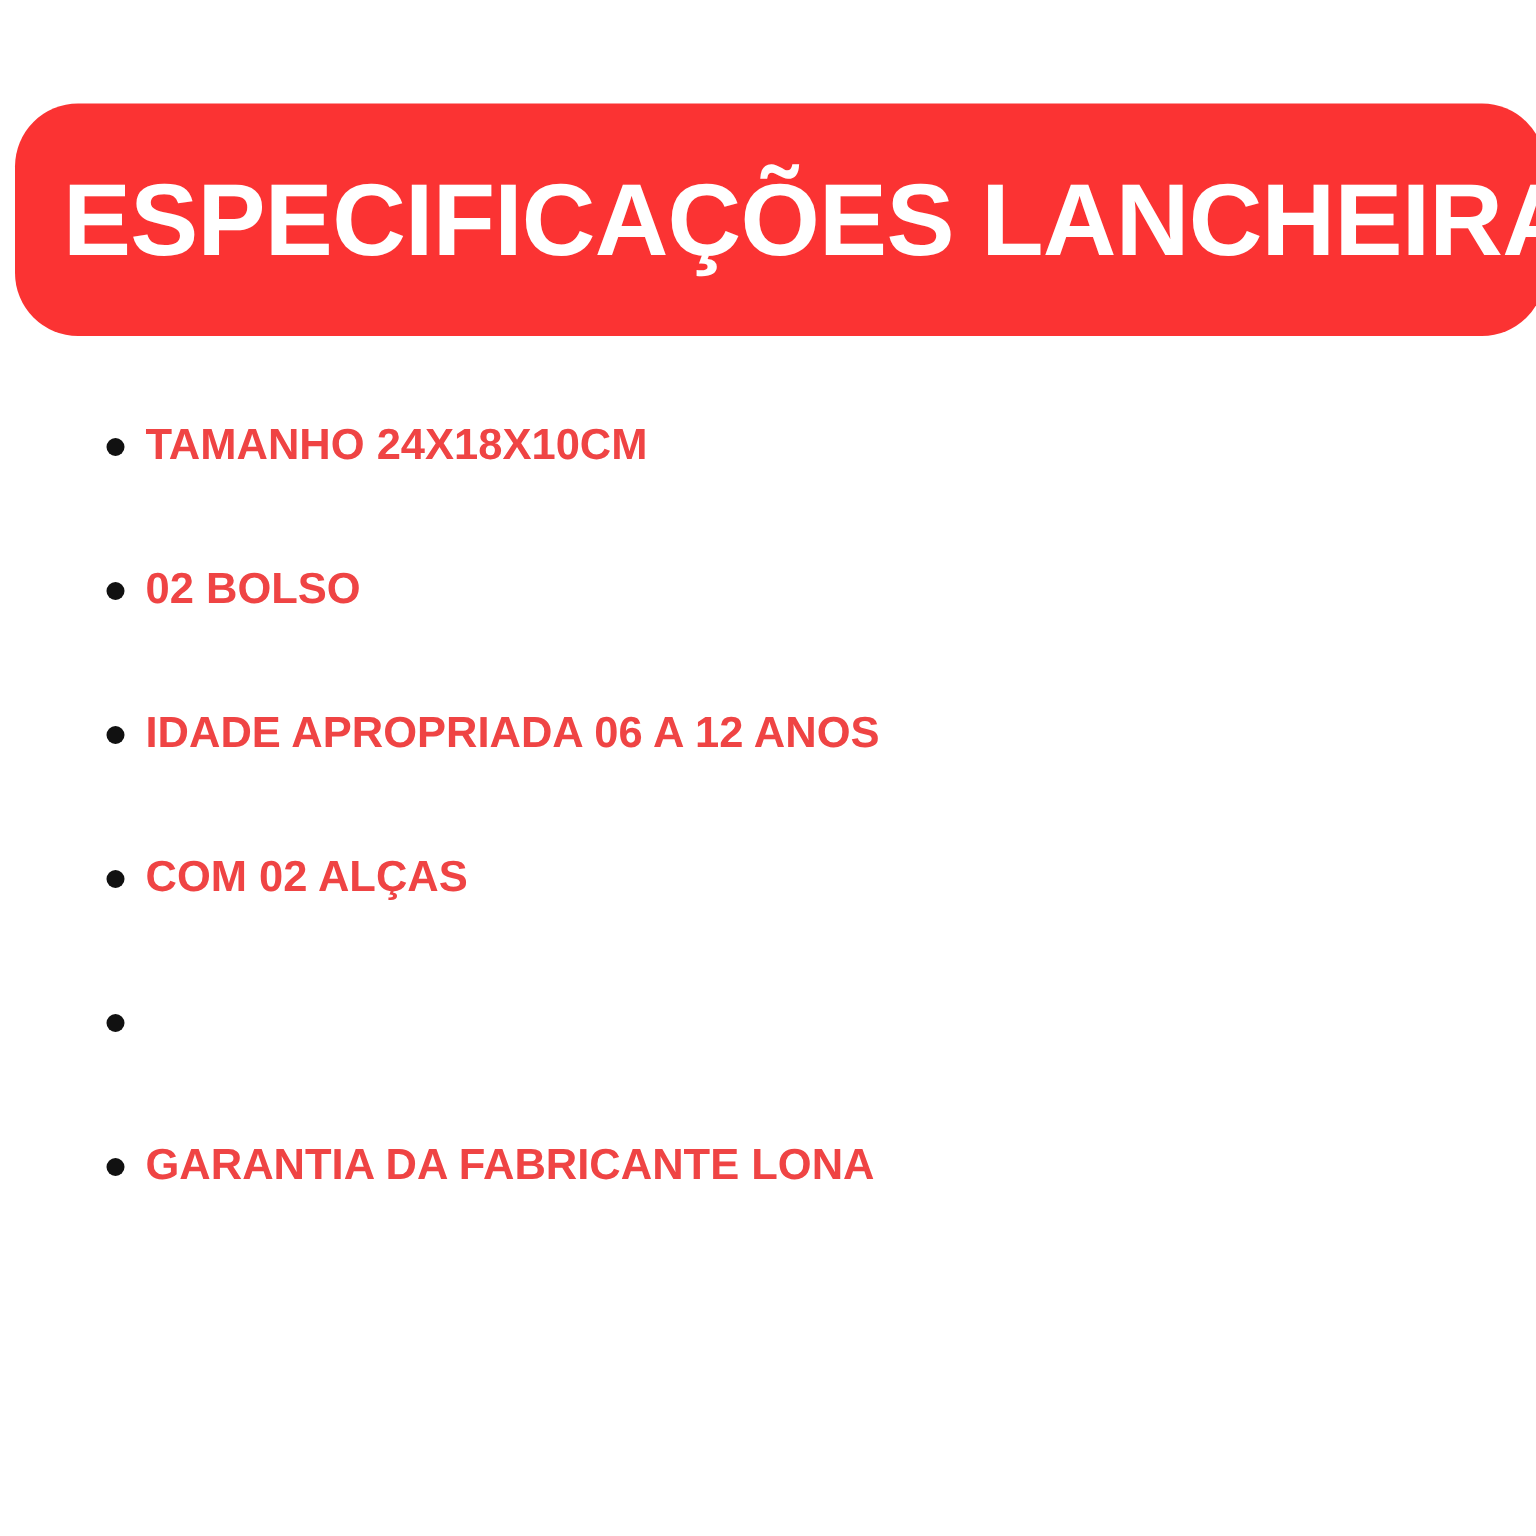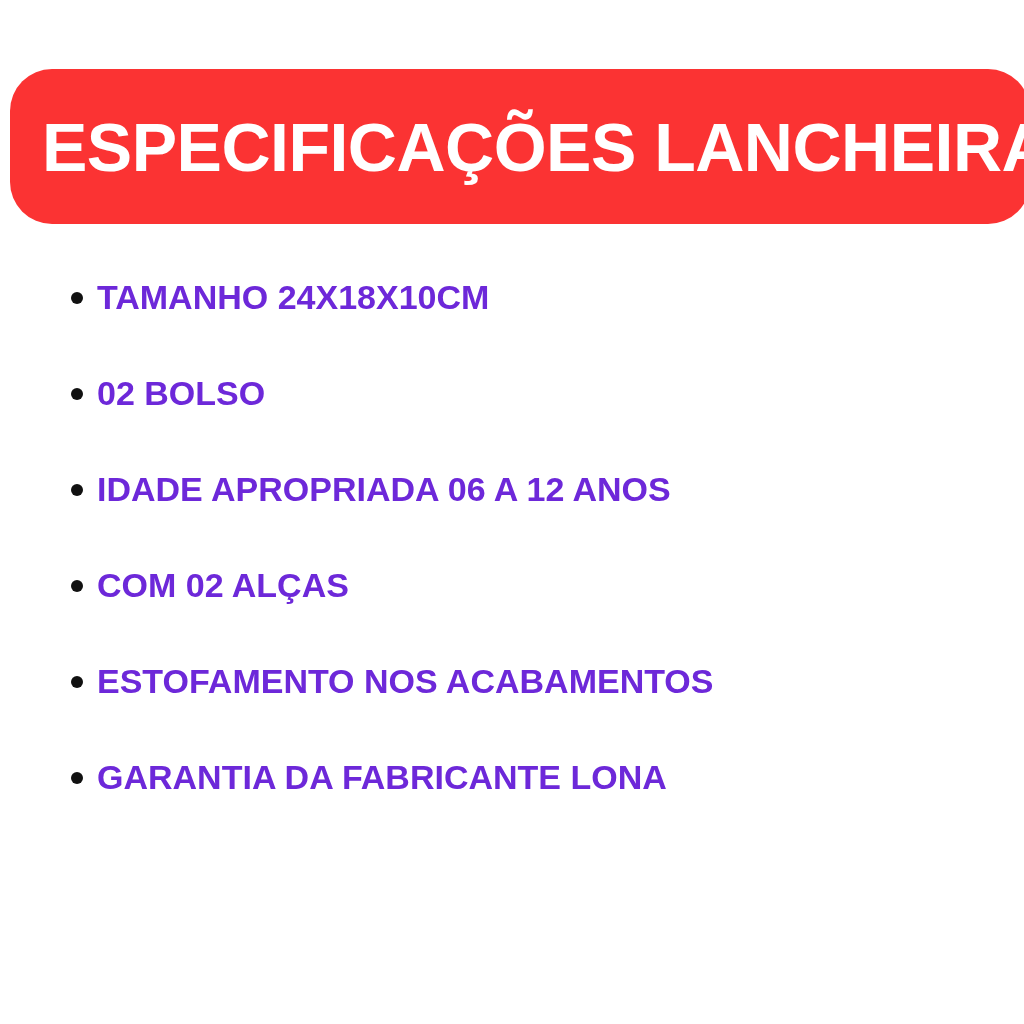--- a/index.html
+++ b/index.html
@@ -70,24 +70,24 @@
   .bullet {
     flex: 0 0 auto;
     width: 12px;
     height: 12px;
     border-radius: 50%;
     background: #111111;
     margin-right: 14px;
   }
 
   .spec-label {
-    color: #6d28d9;
+    color: #ef4444;
     font-family: "Liberation Sans", sans-serif;
     font-weight: 700;
-    font-size: 34px;
+    font-size: 29px;
     line-height: 1.1;
     letter-spacing: 0px;
     white-space: nowrap;
   }
 </style>
 </head>
 <body>
 
 <div class="page">
 
@@ -113,21 +113,20 @@
       <span class="spec-label">IDADE APROPRIADA 06 A 12 ANOS</span>
     </li>
 
     <li class="spec-item">
       <span class="bullet"></span>
       <span class="spec-label">COM 02 ALÇAS</span>
     </li>
 
     <li class="spec-item">
       <span class="bullet"></span>
-      <span class="spec-label">ESTOFAMENTO NOS ACABAMENTOS</span>
     </li>
 
     <li class="spec-item">
       <span class="bullet"></span>
       <span class="spec-label">GARANTIA DA FABRICANTE LONA</span>
     </li>
 
   </ul>
 
 </div>

